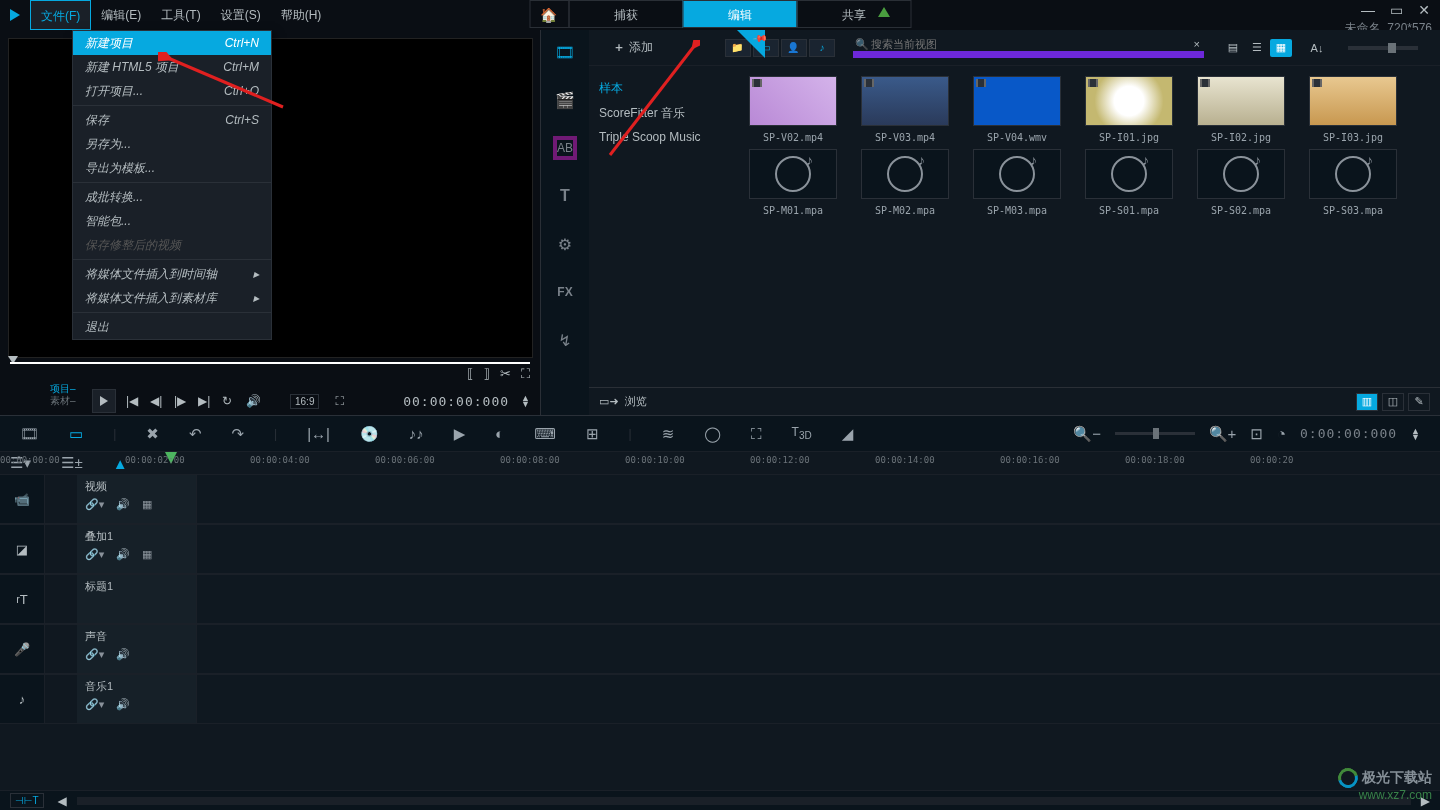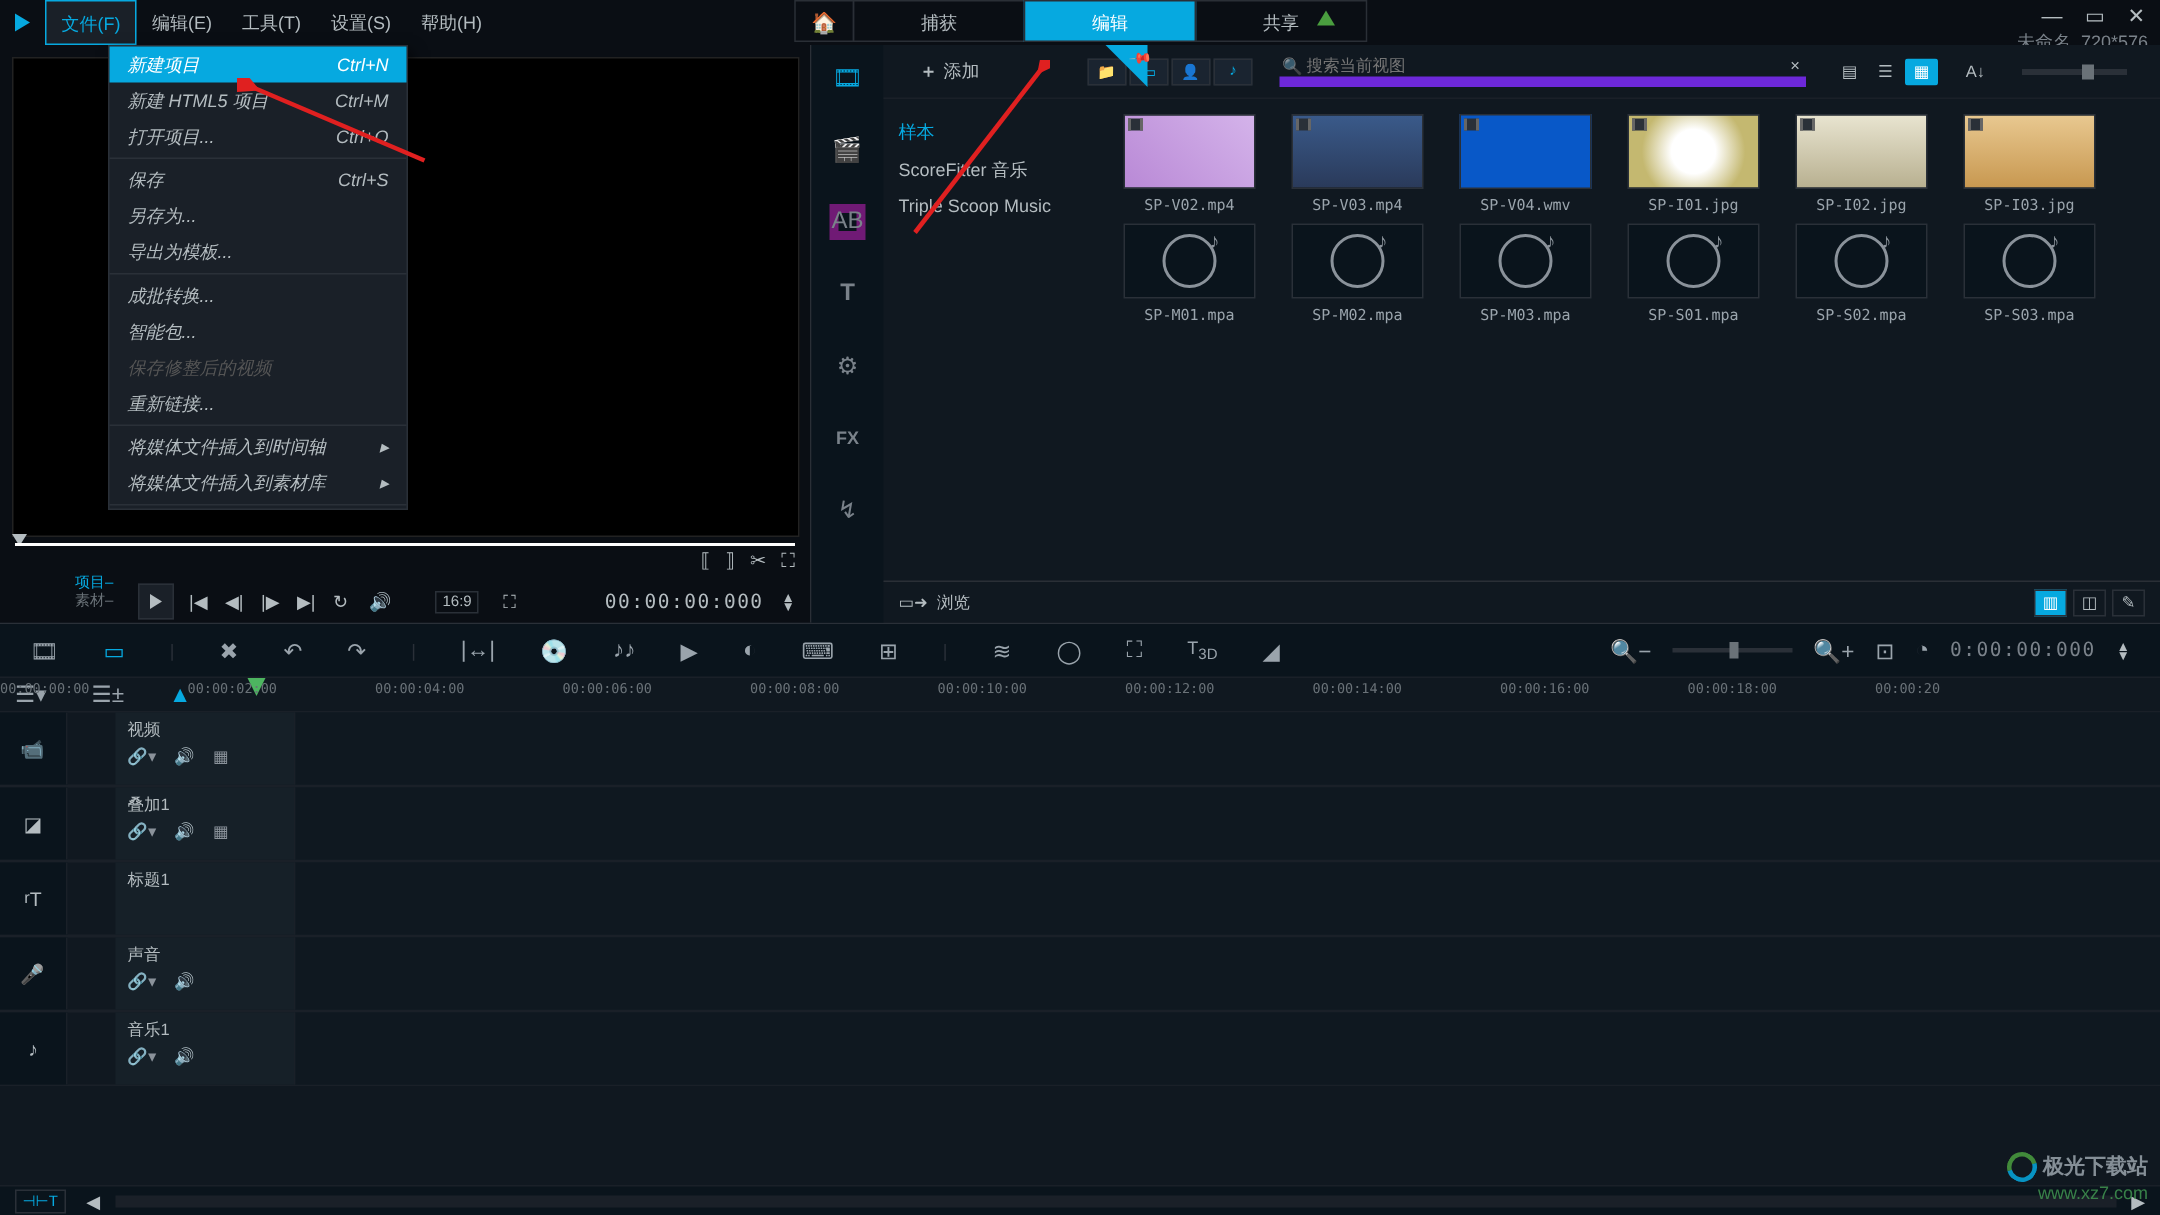--- a/index.html
+++ b/index.html
@@ -166,31 +166,31 @@
   <div class="dd-sep"></div>
   <div class="dd-item">
       <span>成批转换...</span>
     </div>
   <div class="dd-item">
       <span>智能包...</span>
     </div>
   <div class="dd-item disabled">
       <span>保存修整后的视频</span>
     </div>
-  <div class="dd-item">
-      <span>重新链接...</span>
-    </div>
   <div class="dd-sep"></div>
   <div class="dd-item dd-sub">
       <span>将媒体文件插入到时间轴</span>
     </div>
   <div class="dd-item dd-sub">
       <span>将媒体文件插入到素材库</span>
     </div>
   <div class="dd-sep"></div>
+  <div class="dd-item">
+      <span>退出</span>
+    </div>
 </div>
 
 <div class="red-arrow ra1">
 <svg viewBox="0 0 130 60">
       <defs>
         <marker id="ah1" markerWidth="8" markerHeight="8" refX="2" refY="4" orient="auto">
           <path d="M8,0 L0,4 L8,8 Z" fill="#e02020"></path>
         </marker>
       </defs>
       <path d="M125,55 L10,6" stroke="#e02020" stroke-width="3" fill="none" marker-end="url(#ah1)"></path>
@@ -238,21 +238,21 @@
         <span class="timecode">00:00:00:000</span>
         <span style="font-size:9px;line-height:6px;margin-left:2px">▲<br>▼</span>
       </div>
     </div>
   </div>
 
   <div class="library-panel">
     <div class="lib-sidebar">
       <div class="lib-sb-ic active">🎞</div>
       <div class="lib-sb-ic">🎬</div>
-      <div class="lib-sb-ic" style="border:6px solid #701a75;font-size:16px;padding:1px 2px">AB</div>
+      <div class="lib-sb-ic" style="border:4px solid #701a75;font-size:12px;padding:1px 2px">AB</div>
       <div class="lib-sb-ic">
           <b>T</b>
         </div>
       <div class="lib-sb-ic">⚙</div>
       <div class="lib-sb-ic">
           <b style="font-size:12px">FX</b>
         </div>
       <div class="lib-sb-ic">↯</div>
     </div>
     <div class="lib-content">

